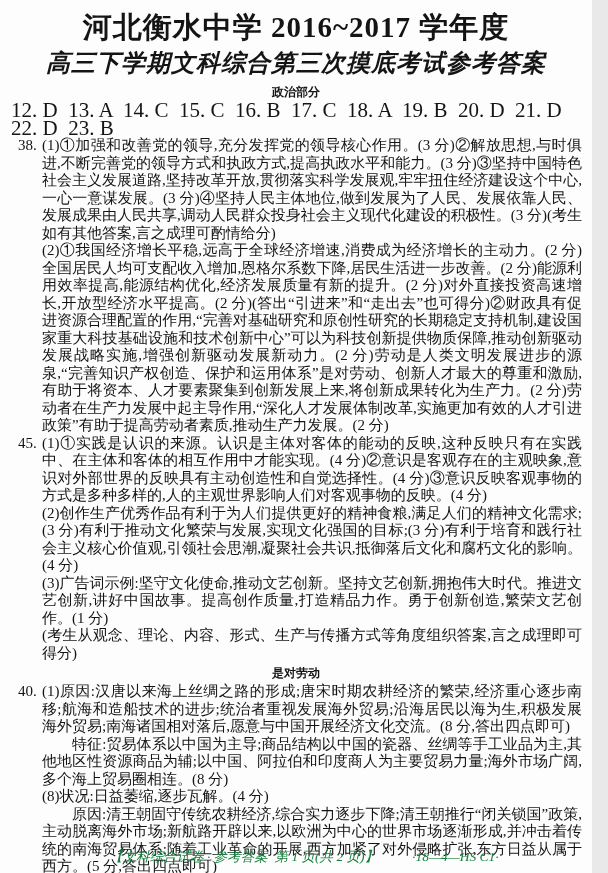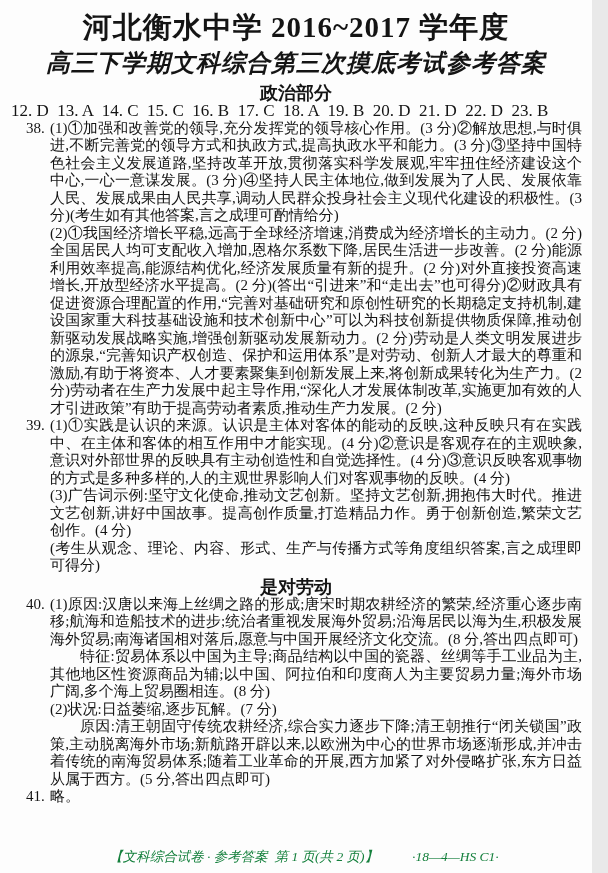--- a/index.html
+++ b/index.html
@@ -29,33 +29,33 @@
     font-size: 24px;
     line-height: 35px;
     letter-spacing: 1px;
     white-space: nowrap;
     font-style: italic;
   }
   .section-header {
     text-align: center;
     font-family: "DejaVu Sans", "Liberation Sans", sans-serif;
     font-weight: bold;
-    font-size: 18px;
+    font-size: 12px;
     line-height: 19px;
     margin-top: 2px;
   }
   .mc-line {
-    font-size: 17px;
+    font-size: 21px;
     line-height: 17.5px;
     white-space: pre-wrap;
     padding-left: 1px;
   }
   .question {
     position: relative;
-    margin-left: 16px;
+    margin-left: 8px;
     padding-left: 24px;
     font-size: 15px;
     line-height: 17.5px;
   }
   .qnum {
     position: absolute;
     left: 0;
     top: 0;
     white-space: nowrap;
   }
@@ -95,37 +95,38 @@
 
   <div class="question">
     <span class="qnum">38.</span>
     <div class="qbody">
       <p>(1)①加强和改善党的领导,充分发挥党的领导核心作用。(3 分)②解放思想,与时俱进,不断完善党的领导方式和执政方式,提高执政水平和能力。(3 分)③坚持中国特色社会主义发展道路,坚持改革开放,贯彻落实科学发展观,牢牢扭住经济建设这个中心,一心一意谋发展。(3 分)④坚持人民主体地位,做到发展为了人民、发展依靠人民、发展成果由人民共享,调动人民群众投身社会主义现代化建设的积极性。(3 分)(考生如有其他答案,言之成理可酌情给分)</p>
       <p>(2)①我国经济增长平稳,远高于全球经济增速,消费成为经济增长的主动力。(2 分)全国居民人均可支配收入增加,恩格尔系数下降,居民生活进一步改善。(2 分)能源利用效率提高,能源结构优化,经济发展质量有新的提升。(2 分)对外直接投资高速增长,开放型经济水平提高。(2 分)(答出“引进来”和“走出去”也可得分)②财政具有促进资源合理配置的作用,“完善对基础研究和原创性研究的长期稳定支持机制,建设国家重大科技基础设施和技术创新中心”可以为科技创新提供物质保障,推动创新驱动发展战略实施,增强创新驱动发展新动力。(2 分)劳动是人类文明发展进步的源泉,“完善知识产权创造、保护和运用体系”是对劳动、创新人才最大的尊重和激励,有助于将资本、人才要素聚集到创新发展上来,将创新成果转化为生产力。(2 分)劳动者在生产力发展中起主导作用,“深化人才发展体制改革,实施更加有效的人才引进政策”有助于提高劳动者素质,推动生产力发展。(2 分)</p>
     </div>
   </div>
 
   <div class="question">
-    <span class="qnum">39.</span>
+    <span class="qnum">45.</span>
     <div class="qbody">
       <p>(1)①实践是认识的来源。认识是主体对客体的能动的反映,这种反映只有在实践中、在主体和客体的相互作用中才能实现。(4 分)②意识是客观存在的主观映象,意识对外部世界的反映具有主动创造性和自觉选择性。(4 分)③意识反映客观事物的方式是多种多样的,人的主观世界影响人们对客观事物的反映。(4 分)</p>
-      <p>(3)广告词示例:坚守文化使命,推动文艺创新。坚持文艺创新,拥抱伟大时代。推进文艺创新,讲好中国故事。提高创作质量,打造精品力作。勇于创新创造,繁荣文艺创作。(4 分)</p>
+      <p>(2)创作生产优秀作品有利于为人们提供更好的精神食粮,满足人们的精神文化需求;(3 分)有利于推动文化繁荣与发展,实现文化强国的目标;(3 分)有利于培育和践行社会主义核心价值观,引领社会思潮,凝聚社会共识,抵御落后文化和腐朽文化的影响。(4 分)</p>
+      <p>(3)广告词示例:坚守文化使命,推动文艺创新。坚持文艺创新,拥抱伟大时代。推进文艺创新,讲好中国故事。提高创作质量,打造精品力作。勇于创新创造,繁荣文艺创作。(1 分)</p>
       <p>(考生从观念、理论、内容、形式、生产与传播方式等角度组织答案,言之成理即可得分)</p>
     </div>
   </div>
 
   <div class="section-header">是对劳动</div>
 
 
   <div class="question">
     <span class="qnum">40.</span>
     <div class="qbody">
       <p>(1)原因:汉唐以来海上丝绸之路的形成;唐宋时期农耕经济的繁荣,经济重心逐步南移;航海和造船技术的进步;统治者重视发展海外贸易;沿海居民以海为生,积极发展海外贸易;南海诸国相对落后,愿意与中国开展经济文化交流。(8 分,答出四点即可)</p>
       <p class="indent">特征:贸易体系以中国为主导;商品结构以中国的瓷器、丝绸等手工业品为主,其他地区性资源商品为辅;以中国、阿拉伯和印度商人为主要贸易力量;海外市场广阔,多个海上贸易圈相连。(8 分)</p>
-      <p>(2)状况:日益萎缩,逐步瓦解。(7 分)</p>
+      <p>(8)状况:日益萎缩,逐步瓦解。(4 分)</p>
       <p class="indent">原因:清王朝固守传统农耕经济,综合实力逐步下降;清王朝推行“闭关锁国”政策,主动脱离海外市场;新航路开辟以来,以欧洲为中心的世界市场逐渐形成,并冲击着传统的南海贸易体系;随着工业革命的开展,西方加紧了对外侵略扩张,东方日益从属于西方。(5 分,答出四点即可)</p>
     </div>
   </div>
 
   <div class="question">
     <span class="qnum">41.</span>
     <div class="qbody">
       <p>略。</p>
 
     </div>

